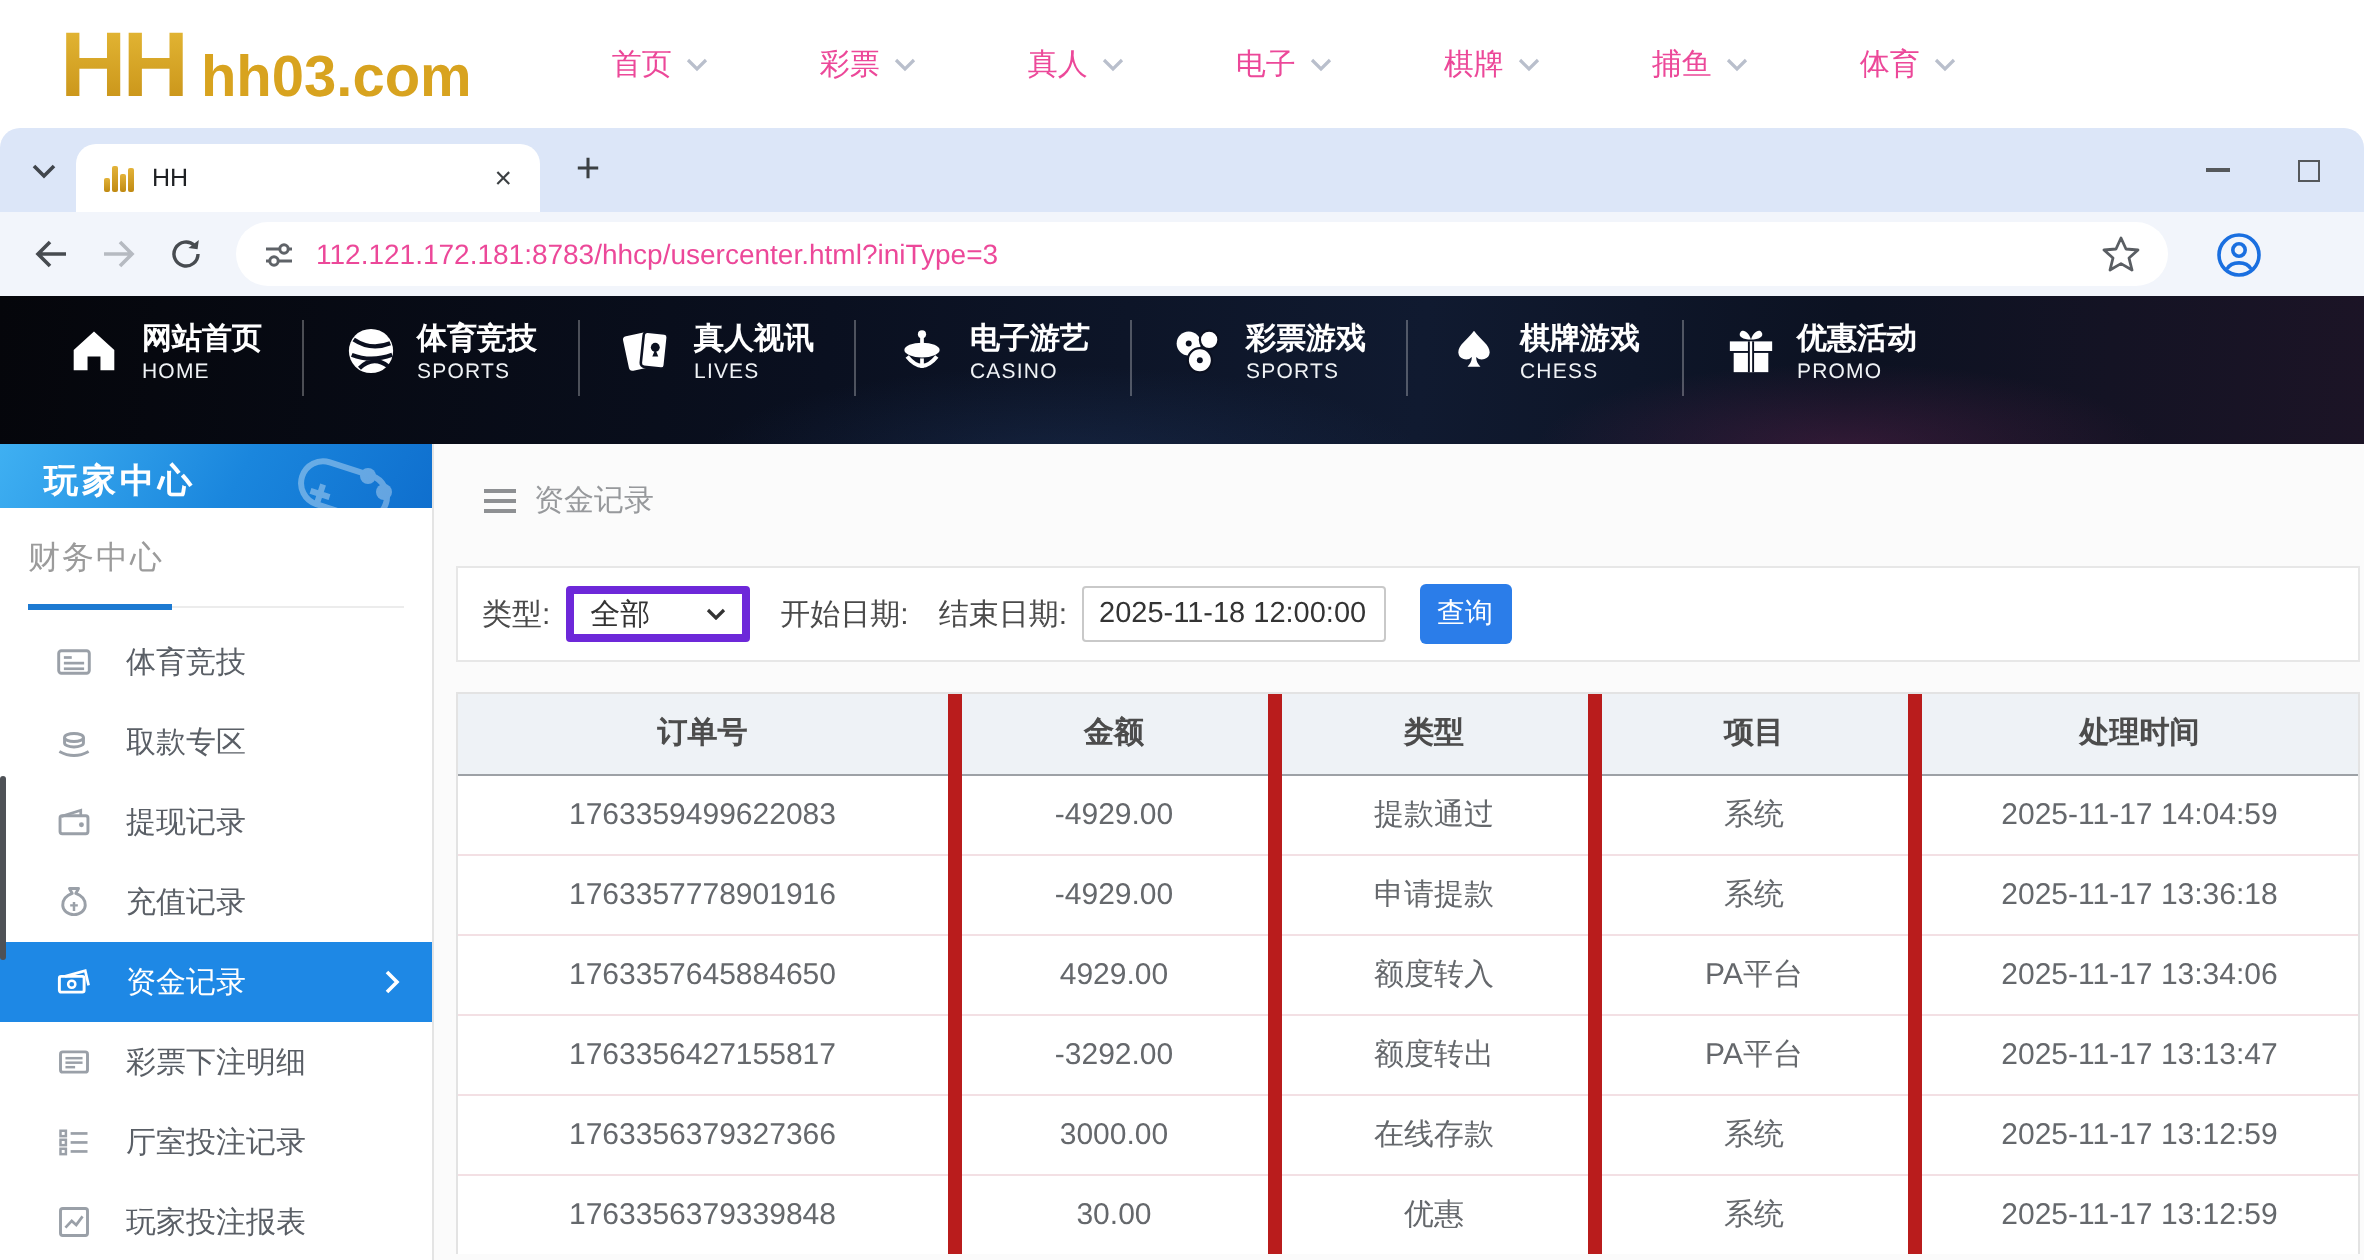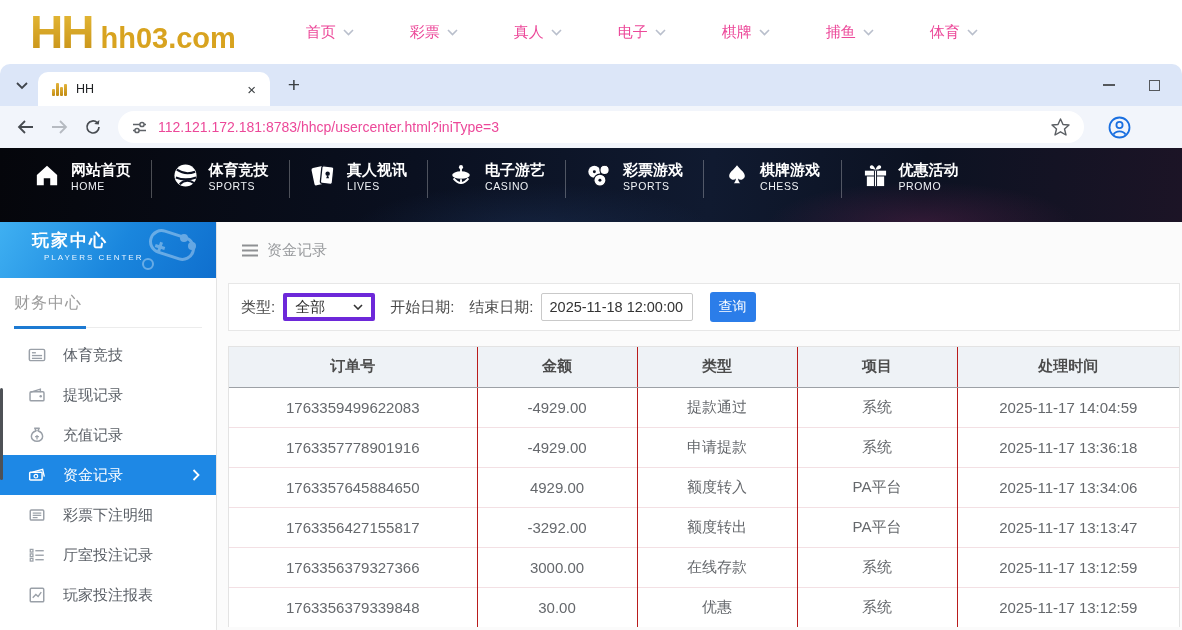--- a/index.html
+++ b/index.html
@@ -47,21 +47,21 @@
   .gn-item { display:flex; align-items:flex-start; gap:11px; width:137px; justify-content:center; color:#fff; cursor:pointer; }
   .gn-sep { width:1px; height:38px; background:rgba(255,255,255,.28); }
   .gn-text { display:flex; flex-direction:column; }
   .gn-zh { font-size:15px; font-weight:700; line-height:19px; }
   .gn-en { font-size:10.5px; letter-spacing:.6px; line-height:14px; color:#f0f3f6; }
   .gn-item svg { margin-top:3px; }
 
   
   .workspace { position:absolute; top:222px; left:0; width:1182px; height:408px; display:flex; }
   .sidebar { width:217px; background:#fff; border-right:1px solid #e4e4e4; }
-  .sb-header { height:56px; background:linear-gradient(120deg,#3fb0f2 0%,#1a86dd 55%,#0f6fce 100%); position:relative; padding:7px 0 0 32px; overflow:hidden; }
+  .sb-header { height:32px; background:linear-gradient(120deg,#3fb0f2 0%,#1a86dd 55%,#0f6fce 100%); position:relative; padding:7px 0 0 22px; overflow:hidden; }
   .sb-title-zh { font-size:17px; font-weight:700; color:#fff; letter-spacing:2px; }
   .sb-title-en { font-size:8px; color:#e8f4ff; letter-spacing:2px; margin-top:1px;margin-left:12px; }
   .sb-header svg.pad { position:absolute; right:10px; top:4px; opacity:.35; }
   .sb-section { padding:15px 14px 0 14px; }
   .sb-section-title { font-size:16px; color:#9b9b9b; letter-spacing:1px; }
   .rule { margin-top:12px; border-bottom:1px solid #ececec; height:2px; position:relative; }
   .rule::after { content:""; position:absolute; left:0; bottom:-2px; width:72px; height:3px; background:#1d7ad2; }
   .sb-menu { margin-top:7px; }
   .sb-item { height:40px; display:flex; align-items:center; padding-left:28px; color:#5a5f66; font-size:15px; cursor:pointer; position:relative; }
   .sb-item .ic { width:18px; height:18px; color:#9aa0a8; margin-right:17px; flex:none; display:flex; }
@@ -75,21 +75,21 @@
   .breadcrumb { display:flex; align-items:center; gap:9px; color:#97999c; font-size:15px; margin:18px 0 0 25px; height:20px; }
   .filter-box { margin:23px 0 0 11px; width:952px; height:48px; background:#fff; border:1px solid #e7e7e7; display:flex; align-items:center; padding-left:12px; font-size:15px; color:#4a4a4a; }
   .select { margin-left:8px; width:92px; height:28px; border:4px solid #6d28d9; border-radius:2px; display:flex; align-items:center; justify-content:space-between; padding:0 8px; background:#fff; color:#333; cursor:pointer; }
   .f-label { margin-left:15px; }
   .f-input { margin-left:7px; width:152px; height:28px; border:1px solid #c9c9c9; border-radius:2px; padding:0 8px; font-size:14.5px; color:#333; font-family:inherit; background:#fff; }
   .btn-query { margin-left:17px; width:46px; height:30px; background:#2b7de9; color:#fff; border:none; border-radius:3px; font-size:14px; cursor:pointer; font-family:inherit; }
 
   .table-wrap { margin:15px 0 0 11px; width:952px; border:1px solid #e3e3e3; border-bottom:none; background:#fff; }
   table { width:100%; border-collapse:collapse; font-size:15px; table-layout:fixed; }
   th { height:40px; background:#eef2f6; color:#4c4c4c; font-weight:700; border-bottom:1px solid #9da1a6; }
-  th:not(:last-child), td:not(:last-child) { border-right:1px solid #b91c1c; }
+  th:not(:last-child), td:not(:last-child) { border-right:7px solid #b91c1c; }
   td { height:40px; text-align:center; color:#65686c; background:#fff; }
   tbody tr + tr td { border-top:1px solid #f3e0e4; }
 </style>
 </head>
 <body>
 
 <div class="stage">
 
   <header class="site-header">
     <div class="logo">
@@ -320,20 +320,30 @@
                 <line x1="3.5" y1="6" x2="7" y2="6" stroke="currentColor" stroke-width="1.2"></line>
                 <line x1="3.5" y1="8.5" x2="12.5" y2="8.5" stroke="currentColor" stroke-width="1.2"></line>
                 <line x1="3.5" y1="11" x2="12.5" y2="11" stroke="currentColor" stroke-width="1.2"></line>
               </svg>
             </span>
           <span>体育竞技</span>
         </div>
         <div class="sb-item">
           <span class="ic">
               <svg width="18" height="18" viewBox="0 0 16 16">
+                <ellipse cx="8" cy="6" rx="4.2" ry="1.8" fill="none" stroke="currentColor" stroke-width="1.3"></ellipse>
+                <path d="M3.8 6 v2.4 c0 1 1.9 1.8 4.2 1.8 s4.2 -.8 4.2 -1.8 V6" fill="none" stroke="currentColor" stroke-width="1.3"></path>
+                <path d="M1.5 12.2 q6.5 3.6 13 0" fill="none" stroke="currentColor" stroke-width="1.3"></path>
+              </svg>
+            </span>
+          <span>取款专区</span>
+        </div>
+        <div class="sb-item">
+          <span class="ic">
+              <svg width="18" height="18" viewBox="0 0 16 16">
                 <path d="M2.5 5.5 L11 2.8 v2.7" fill="none" stroke="currentColor" stroke-width="1.2"></path>
                 <rect x="1.8" y="5.2" width="12.4" height="8" rx="1" fill="none" stroke="currentColor" stroke-width="1.3"></rect>
                 <circle cx="11.3" cy="9.2" r="1.1" fill="currentColor"></circle>
               </svg>
             </span>
           <span>提现记录</span>
         </div>
         <div class="sb-item">
           <span class="ic">
               <svg width="18" height="18" viewBox="0 0 16 16">

